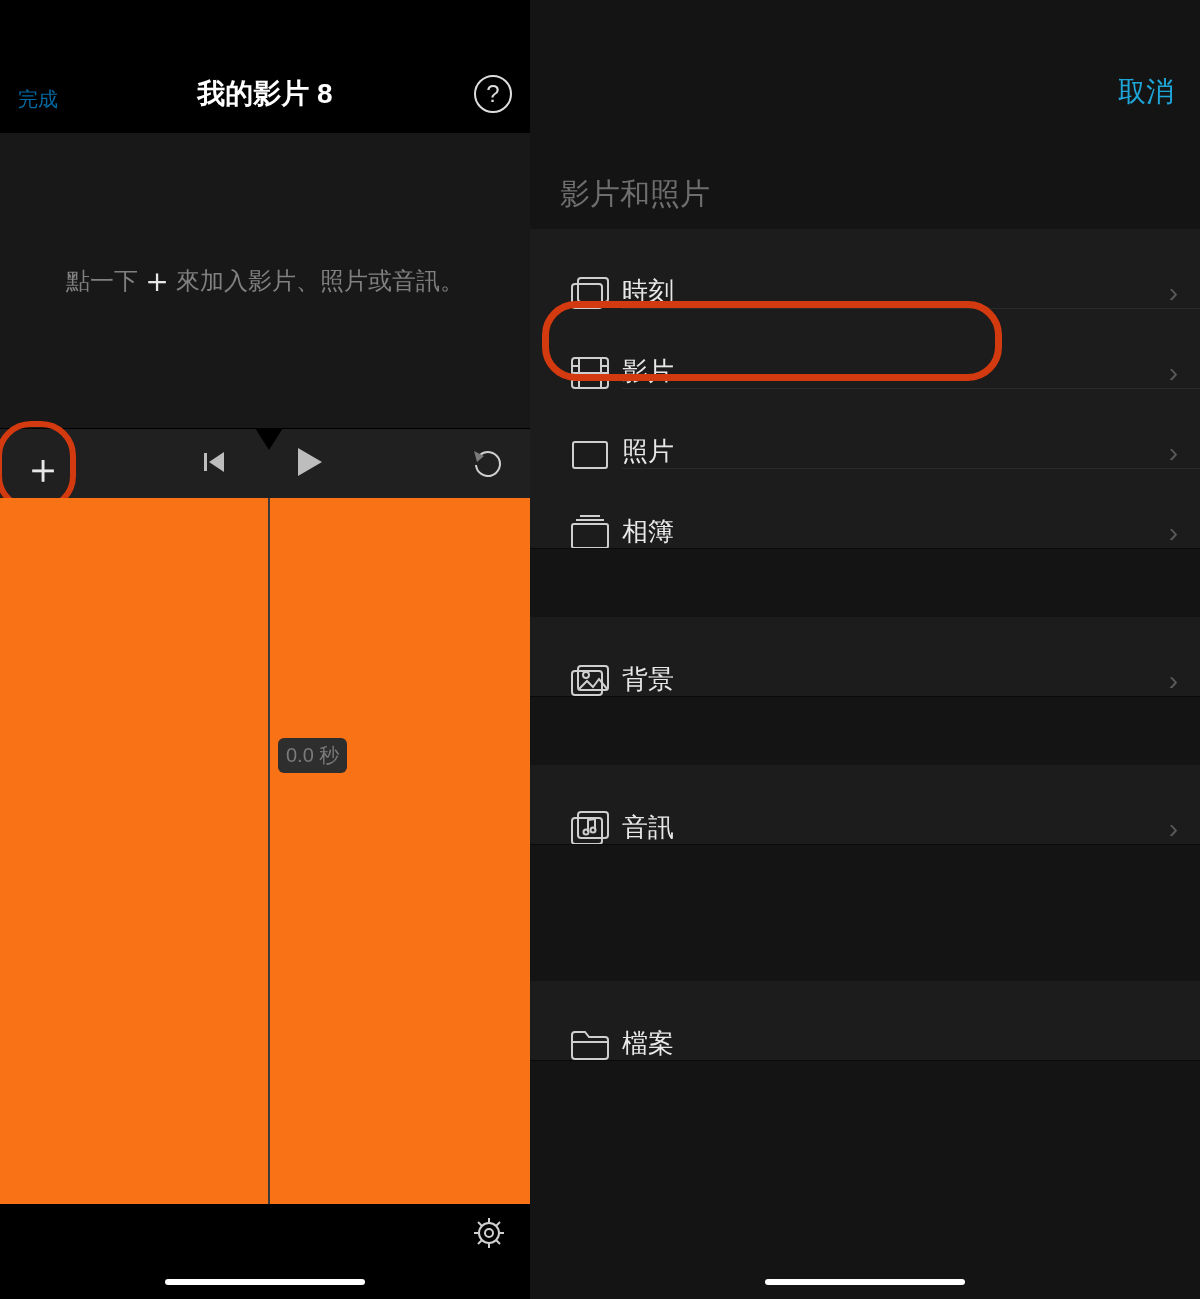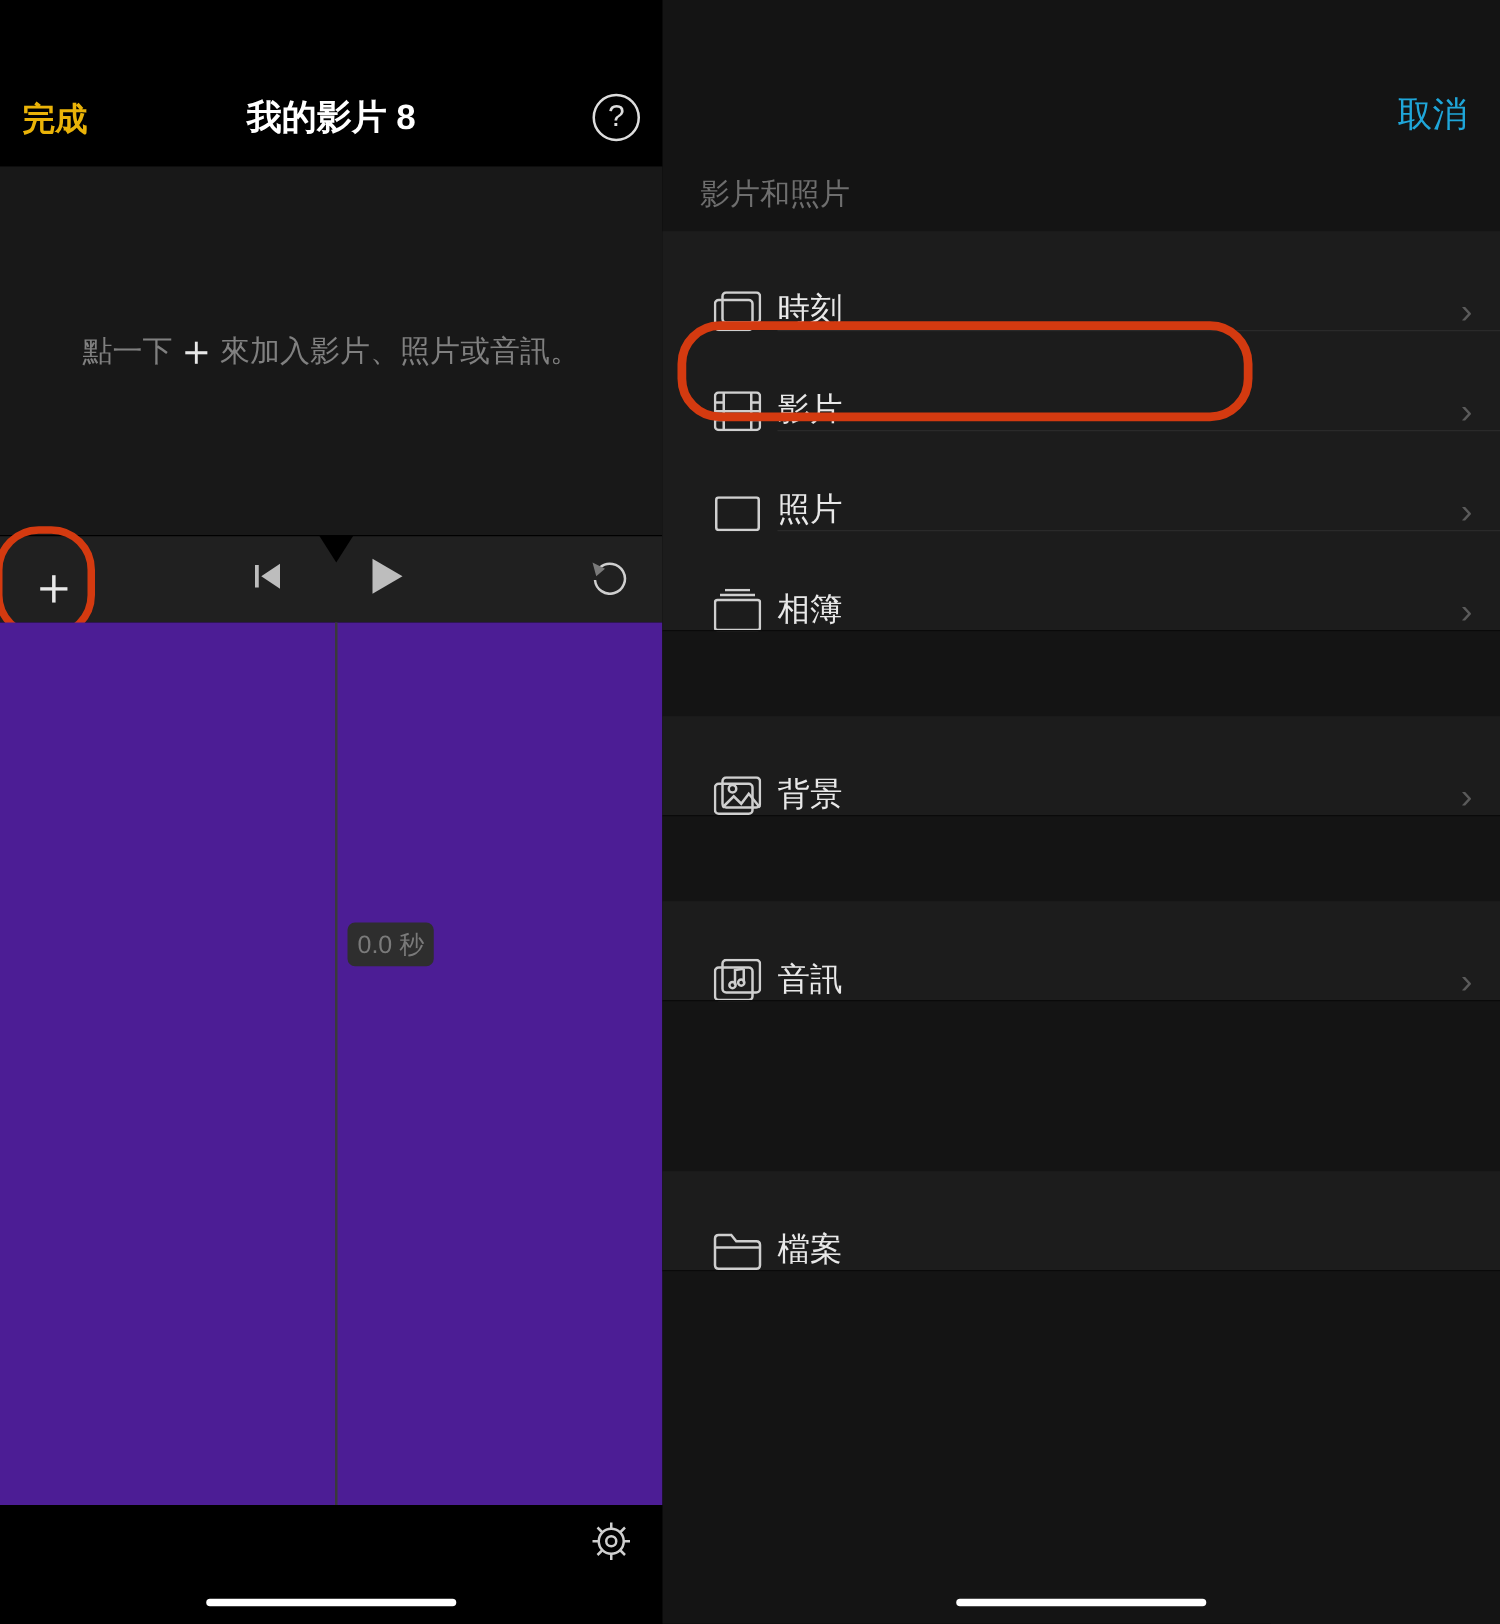--- a/index.html
+++ b/index.html
@@ -23,23 +23,23 @@
     }
     .header-bar {
       height: 133px;
       background: #000;
       display: flex;
       align-items: flex-end;
       padding: 0 18px 20px 18px;
       position: relative;
     }
     .done-btn {
-      color: #eab308;
-      font-size: 26px;
-      font-weight: 700;
+      color: #0369a1;
+      font-size: 20px;
+      font-weight: 400;
     }
     .project-title {
       color: #fff;
       font-size: 28px;
       font-weight: 600;
       position: absolute;
       left: 50%;
       transform: translateX(-50%);
     }
     .help-circle {
@@ -122,21 +122,21 @@
       left: 255px;
       top: -1px;
       width: 0; height: 0;
       border-left: 14px solid transparent;
       border-right: 14px solid transparent;
       border-top: 22px solid #000;
     }
 
     .timeline-area {
       flex: 1;
-      background: #4c1d95;
+      background: #f97316;
       position: relative;
     }
     .playhead-line {
       position: absolute;
       left: 268px;
       top: 0;
       width: 2px;
       height: 100%;
       background: #3a3a3a;
     }
@@ -185,22 +185,23 @@
       align-items: flex-end;
       justify-content: flex-end;
       padding: 0 26px 22px 26px;
     }
     .cancel-btn {
       color: #1fa6d9;
       font-size: 28px;
     }
     .section-label {
       color: #6e6e6e;
-      font-size: 24px;
+      font-size: 30px;
       padding: 6px 0 14px 30px;
+      margin-top: 35px;
     }
     .list-group {
       background: #1c1c1c;
     }
     .gap {
       height: 68px;
       background: #141414;
     }
     .row {
       height: 80px;

